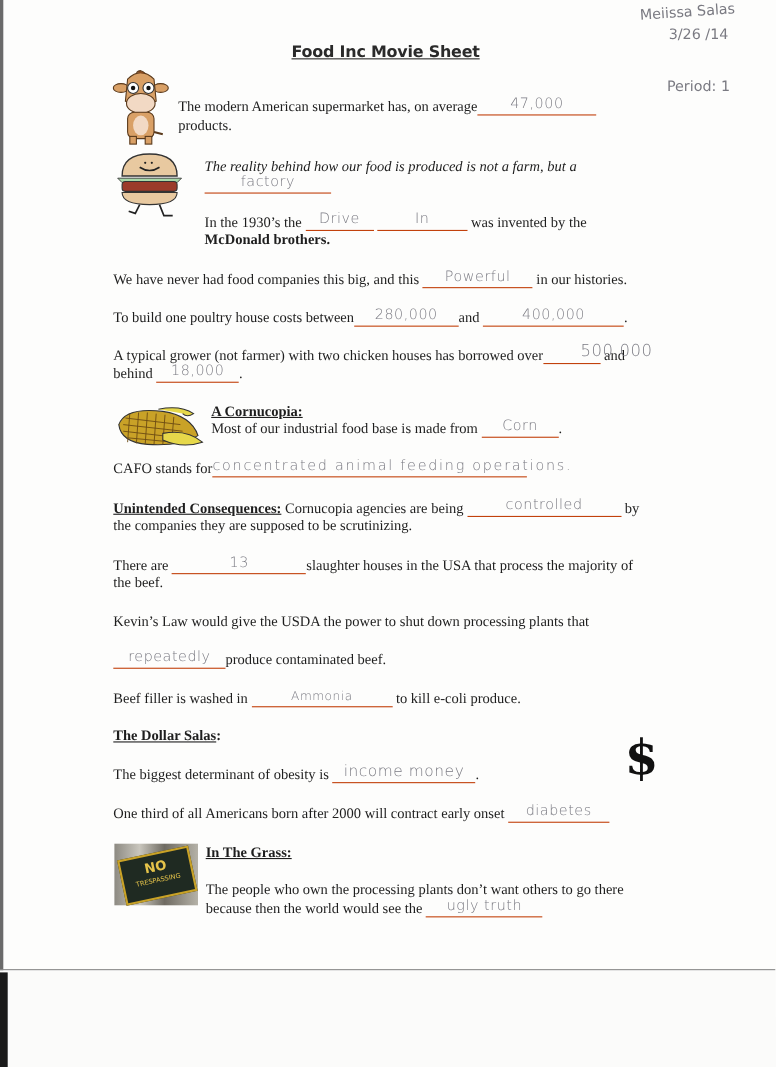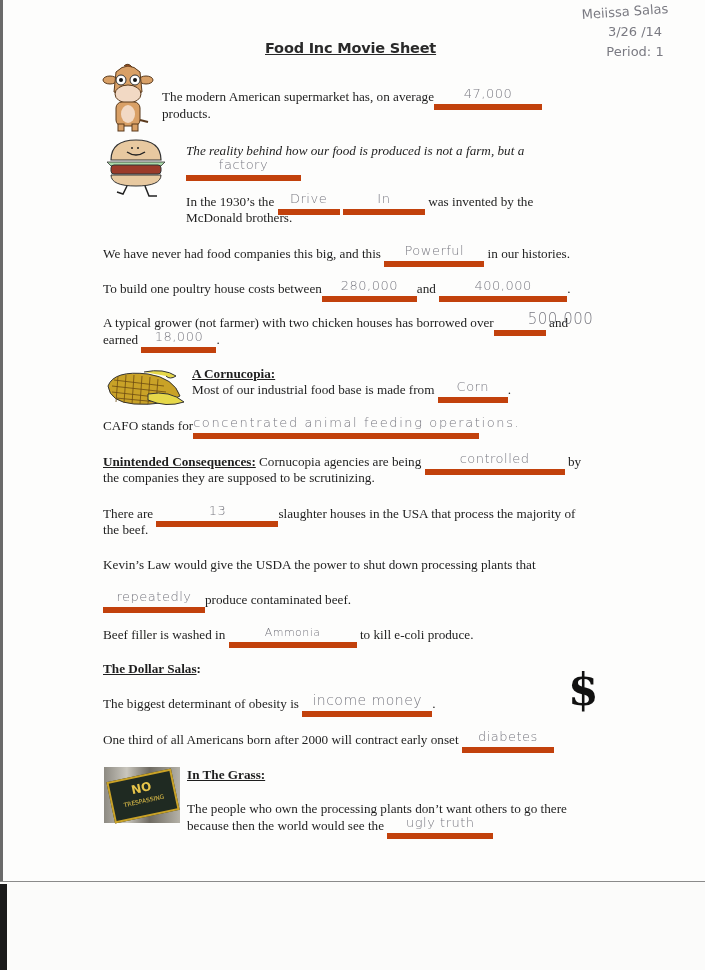--- a/index.html
+++ b/index.html
@@ -15,21 +15,21 @@
   .black-bar { position: absolute; left: 0; top: 884px; width: 7px; height: 86px; background: #1a1a1a; }
   .below { position: absolute; left: 7px; top: 883px; width: 698px; height: 87px; background: #fbfbfa; }
 
   .abs { position: absolute; white-space: nowrap; }
   .t { font-size: 13.2px; line-height: 16px; }
   .hand {
     font-family: "DejaVu Sans", sans-serif; color: #7a7a82; font-weight: 300;
     font-size: 13px; letter-spacing: 0.5px;
   }
   .blank {
-    display: inline-block; border-bottom: 6px solid #c2410c; text-align: center;
+    display: inline-block; border-bottom: 1px solid #c2410c; text-align: center;
     height: 14px; line-height: 13px; vertical-align: baseline;
   }
   .blank .hand { position: relative; top: -3px; }
   .u { text-decoration: underline; font-weight: bold; }
   .title {
     font-family: "DejaVu Sans", sans-serif; font-weight: bold; font-size: 14.5px;
     text-decoration: underline; color: #2a2a2a; letter-spacing: -0.2px; text-align: center;
   }
   .name-block { font-family: "DejaVu Sans", sans-serif; color: #7a7a82; font-size: 13px; line-height: 20px; text-align: center; }
   .icon { position: absolute; }
@@ -41,21 +41,21 @@
 <div class="page"></div>
 <div class="left-edge"></div>
 <div class="bottom-edge"></div>
 <div class="below"></div>
 <div class="black-bar"></div>
 
 <div class="abs title" style="left:265px; top:40px;">Food Inc Movie Sheet</div>
 <div class="abs name-block" style="left:560px; top:2px; width:130px;">
   <div style="transform:rotate(-4deg);">Meiissa Salas</div>
   <div style="padding-left:20px;">3/26 /14</div>
-  <div style="padding-left:20px;">Period: 1</div>
+  <div style="padding-left:20px;margin-top:28px;">Period: 1</div>
 </div>
 
 <svg class="icon" style="left:102px; top:62px;" width="52" height="72" viewBox="0 0 52 72">
   <ellipse cx="8" cy="18" rx="7" ry="4" fill="#d9a066" stroke="#5a3a1c" stroke-width="1"></ellipse>
   <ellipse cx="44" cy="18" rx="7" ry="4" fill="#d9a066" stroke="#5a3a1c" stroke-width="1"></ellipse>
   <path d="M14 10 Q26 -2 38 10 L40 30 Q26 36 12 30 Z" fill="#d9a066" stroke="#5a3a1c" stroke-width="1"></path>
   <path d="M22 4 Q26 0 30 5" fill="#8b4a1e" stroke="#5a3a1c"></path>
   <circle cx="19" cy="18" r="5" fill="#fff" stroke="#333"></circle>
     <circle cx="19" cy="18" r="2" fill="#111"></circle>
   <circle cx="33" cy="18" r="5" fill="#fff" stroke="#333"></circle>
@@ -88,39 +88,39 @@
 <div class="abs t" style="left:186px; top:160px;">
   <span class="blank" style="width:115px;"><span class="hand">factory</span></span>
 </div>
 
 <div class="abs t" style="left:186px; top:194px;">
   <span>In the 1930’s the</span>
   <span class="blank" style="width:62px;"><span class="hand">Drive</span></span>
   <span class="blank" style="width:82px;"><span class="hand">In</span></span>
   <span>was invented by the</span>
 </div>
-<div class="abs t" style="left:186px; top:210px;">McDonald brothers.</div>
+<div class="abs t" style="left:186px; top:210px;font-weight:bold;">McDonald brothers.</div>
 
 <div class="abs t" style="left:103px; top:246px;">
   <span>We have never had food companies this big, and this</span>
   <span class="blank" style="width:100px;"><span class="hand">Powerful</span></span>
   <span>in our histories.</span>
 </div>
 
 <div class="abs t" style="left:103px; top:281px;">
   <span>To build one poultry house costs between</span><span class="blank" style="width:95px;"><span class="hand">280,000</span></span><span>and</span>
   <span class="blank" style="width:128px;"><span class="hand">400,000</span></span><span>.</span>
 </div>
 
 <div class="abs t" style="left:103px; top:315px;">
   <span>A typical grower (not farmer) with two chicken houses has borrowed over</span><span class="blank" style="width:52px;"><span class="hand" style="font-size:15px;margin-left:34px;">500,000</span></span>
   <span>and</span>
 </div>
 <div class="abs t" style="left:103px; top:332px;">
-  <span>earned</span>
+  <span>behind</span>
   <span class="blank" style="width:75px;"><span class="hand">18,000</span></span><span>.</span>
 </div>
 
 <svg class="icon" style="left:104px; top:366px;" width="82" height="44" viewBox="0 0 82 44">
   <path d="M40 6 Q60 2 72 10 Q66 14 62 10" fill="#e6d84a" stroke="#333"></path>
   <path d="M4 20 Q10 4 44 8 Q70 12 76 30 Q60 40 30 38 Q6 36 4 20 Z" fill="#c9a227" stroke="#333"></path>
   <g stroke="#6b4a12" stroke-width="0.8">
     <line x1="10" y1="14" x2="60" y2="20"></line>
       <line x1="8" y1="20" x2="62" y2="26"></line>
     <line x1="8" y1="26" x2="60" y2="32"></line>

